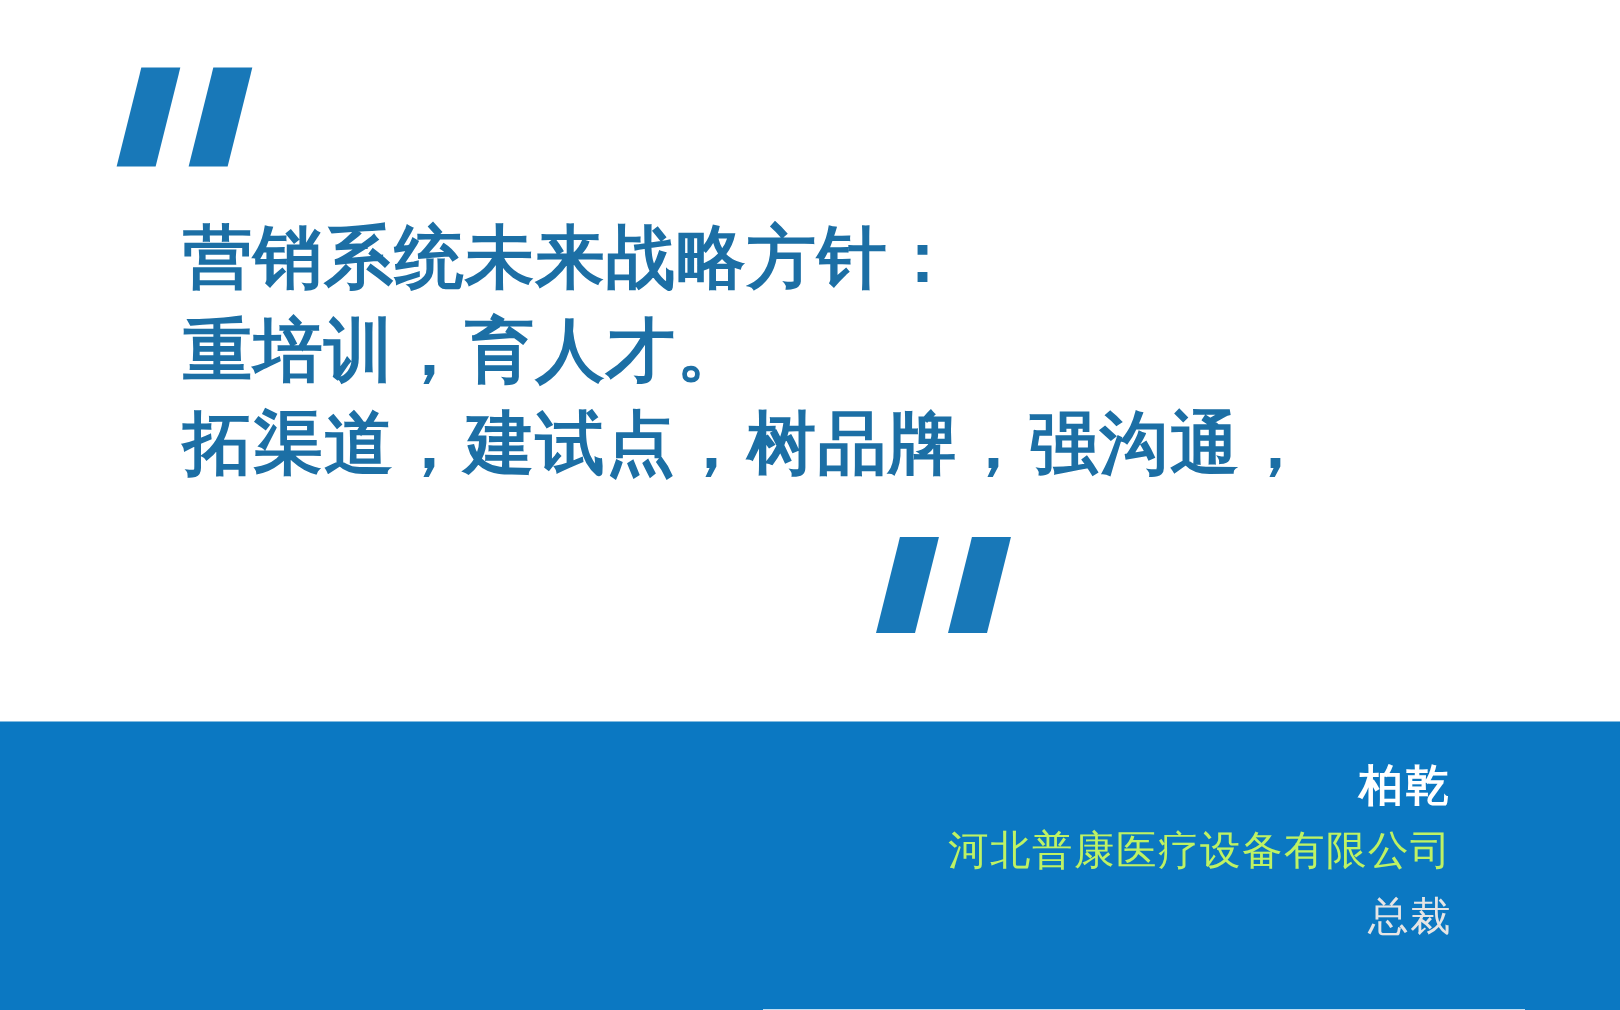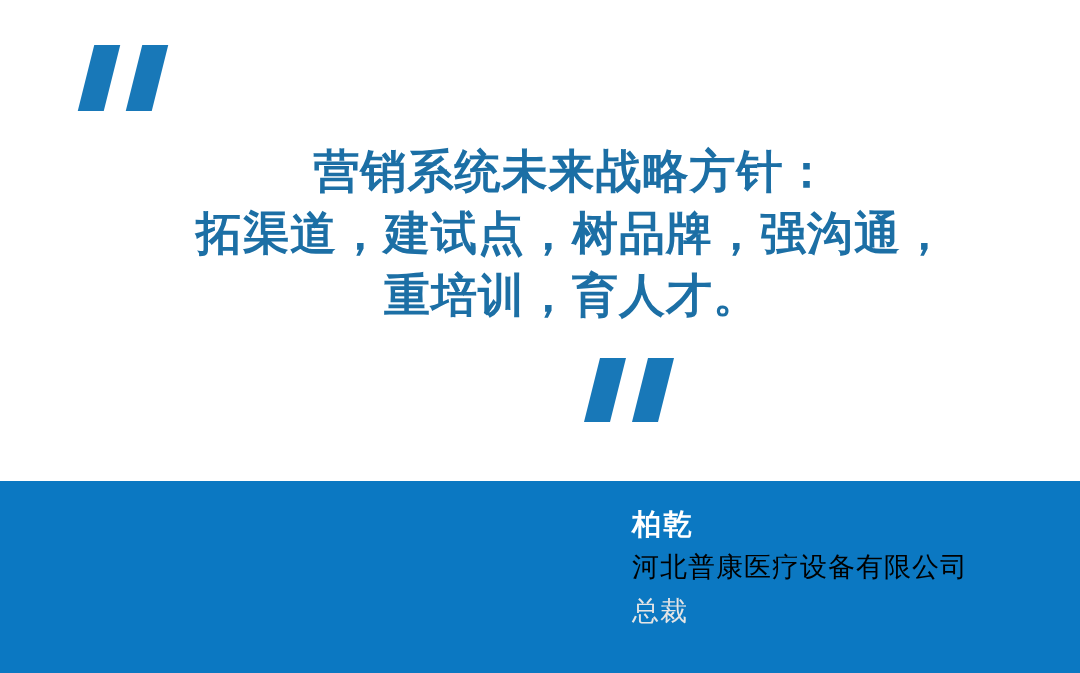--- a/index.html
+++ b/index.html
@@ -50,21 +50,20 @@
     width: 84px;
     height: 64px;
   }
 
   
   .quote-body {
     position: absolute;
     left: 122px;
     top: 140px;
     width: 900px;
-    text-align: center;
   }
   .quote-line {
     color: #1c6fa5;
     font-size: 46px;
     font-weight: bold;
     line-height: 62px;
     letter-spacing: 1px;
     white-space: nowrap;
   }
 
@@ -74,32 +73,32 @@
     left: 0;
     bottom: 0;
     width: 1080px;
     height: 192px;
     background: #0b78c2;
   }
   .footer-inner {
     position: absolute;
     right: 112px;
     top: 22px;
-    text-align: left;
+    text-align: right;
     font-family: Liberation Serif, serif;
   }
   .attr-name {
     color: #ffffff;
     font-size: 29px;
     font-weight: bold;
     line-height: 42px;
     letter-spacing: 2px;
   }
   .attr-company {
-    color: #000000;
+    color: #bef264;
     font-size: 27px;
     font-weight: normal;
     line-height: 44px;
     letter-spacing: 1px;
   }
   .attr-title {
     color: #e5e5e5;
     font-size: 27px;
     font-weight: normal;
     line-height: 44px;
@@ -111,22 +110,22 @@
 
 <div class="slide">
 
   <div class="quote-mark quote-open">
     <span class="bar b1"></span>
     <span class="bar b2"></span>
   </div>
 
   <div class="quote-body">
     <div class="quote-line">营销系统未来战略方针：</div>
+    <div class="quote-line">重培训，育人才。</div>
     <div class="quote-line">拓渠道，建试点，树品牌，强沟通，</div>
-    <div class="quote-line">重培训，育人才。</div>
   </div>
 
   <div class="quote-mark quote-close">
     <span class="bar b1"></span>
     <span class="bar b2"></span>
   </div>
 
   <div class="footer">
     <div class="footer-inner">
       <div class="attr-name">柏乾</div>

